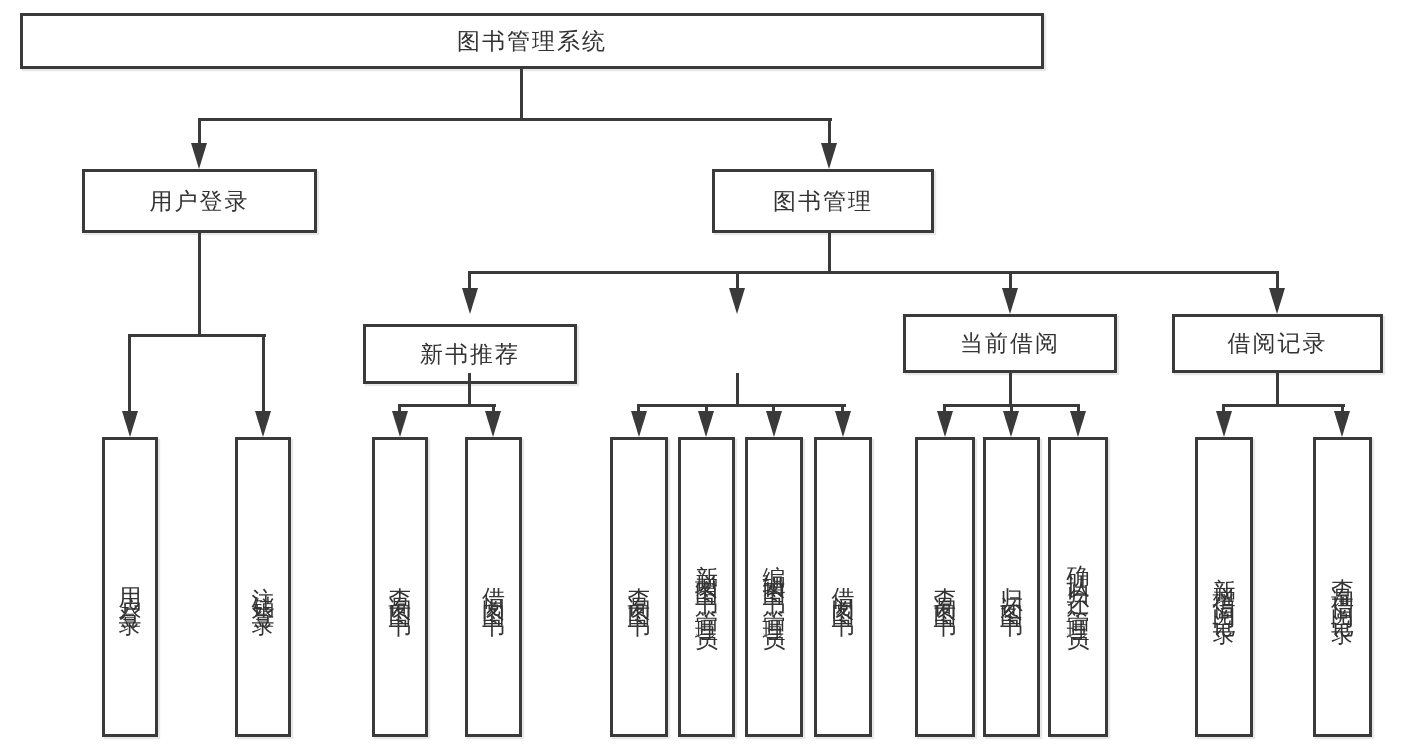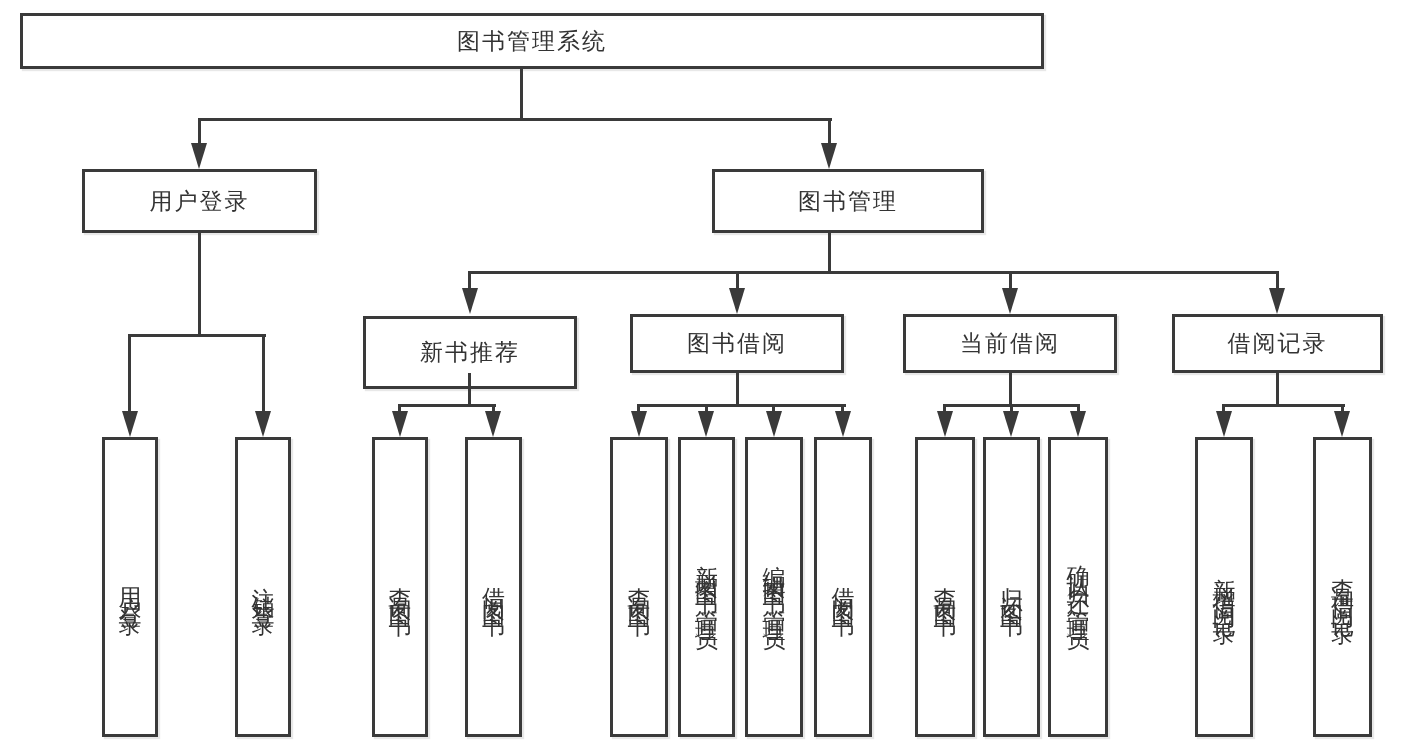--- a/index.html
+++ b/index.html
@@ -70,21 +70,21 @@
   <div class="vline" style="left:520px;top:69px;height:51px"></div>
   <div class="hline" style="left:198px;top:118px;width:634px"></div>
   <div class="vline" style="left:198px;top:118px;height:28px"></div>
   <div class="arr" style="left:191px;top:143px"></div>
   <div class="vline" style="left:828px;top:118px;height:28px"></div>
   <div class="arr" style="left:821px;top:143px"></div>
 
   <div class="hbox" style="left:82px;top:169px;width:235px;height:64px">
     <span>用户登录</span>
   </div>
-  <div class="hbox" style="left:712px;top:169px;width:272px;height:64px">
+  <div class="hbox" style="left:712px;top:169px;width:222px;height:64px">
     <span>图书管理</span>
   </div>
 
   <div class="vline" style="left:198px;top:233px;height:103px"></div>
   <div class="hline" style="left:128px;top:334px;width:138px"></div>
   <div class="vline" style="left:128px;top:334px;height:79px"></div>
   <div class="arr" style="left:122px;top:411px"></div>
   <div class="vline" style="left:262px;top:334px;height:79px"></div>
   <div class="arr" style="left:255px;top:411px"></div>
 
@@ -92,25 +92,22 @@
   <div class="hline" style="left:468px;top:271px;width:811px"></div>
   <div class="vline" style="left:468px;top:271px;height:19px"></div>
   <div class="arr" style="left:462px;top:288px"></div>
   <div class="vline" style="left:736px;top:271px;height:19px"></div>
   <div class="arr" style="left:729px;top:288px"></div>
   <div class="vline" style="left:1009px;top:271px;height:19px"></div>
   <div class="arr" style="left:1002px;top:288px"></div>
   <div class="vline" style="left:1276px;top:271px;height:19px"></div>
   <div class="arr" style="left:1269px;top:288px"></div>
 
-  <div class="hbox" style="left:363px;top:316px;width:214px;height:73px">
+  <div class="hbox" style="left:363px;top:324px;width:214px;height:60px">
     <span>新书推荐</span>
-  </div>
-  <div class="hbox" style="left:630px;top:314px;width:214px;height:59px">
-    <span>图书借阅</span>
   </div>
   <div class="hbox" style="left:903px;top:314px;width:214px;height:59px">
     <span>当前借阅</span>
   </div>
   <div class="hbox" style="left:1172px;top:314px;width:211px;height:59px">
     <span>借阅记录</span>
   </div>
 
   <div class="vline" style="left:468px;top:373px;height:33px"></div>
   <div class="hline" style="left:398px;top:404px;width:98px"></div>

